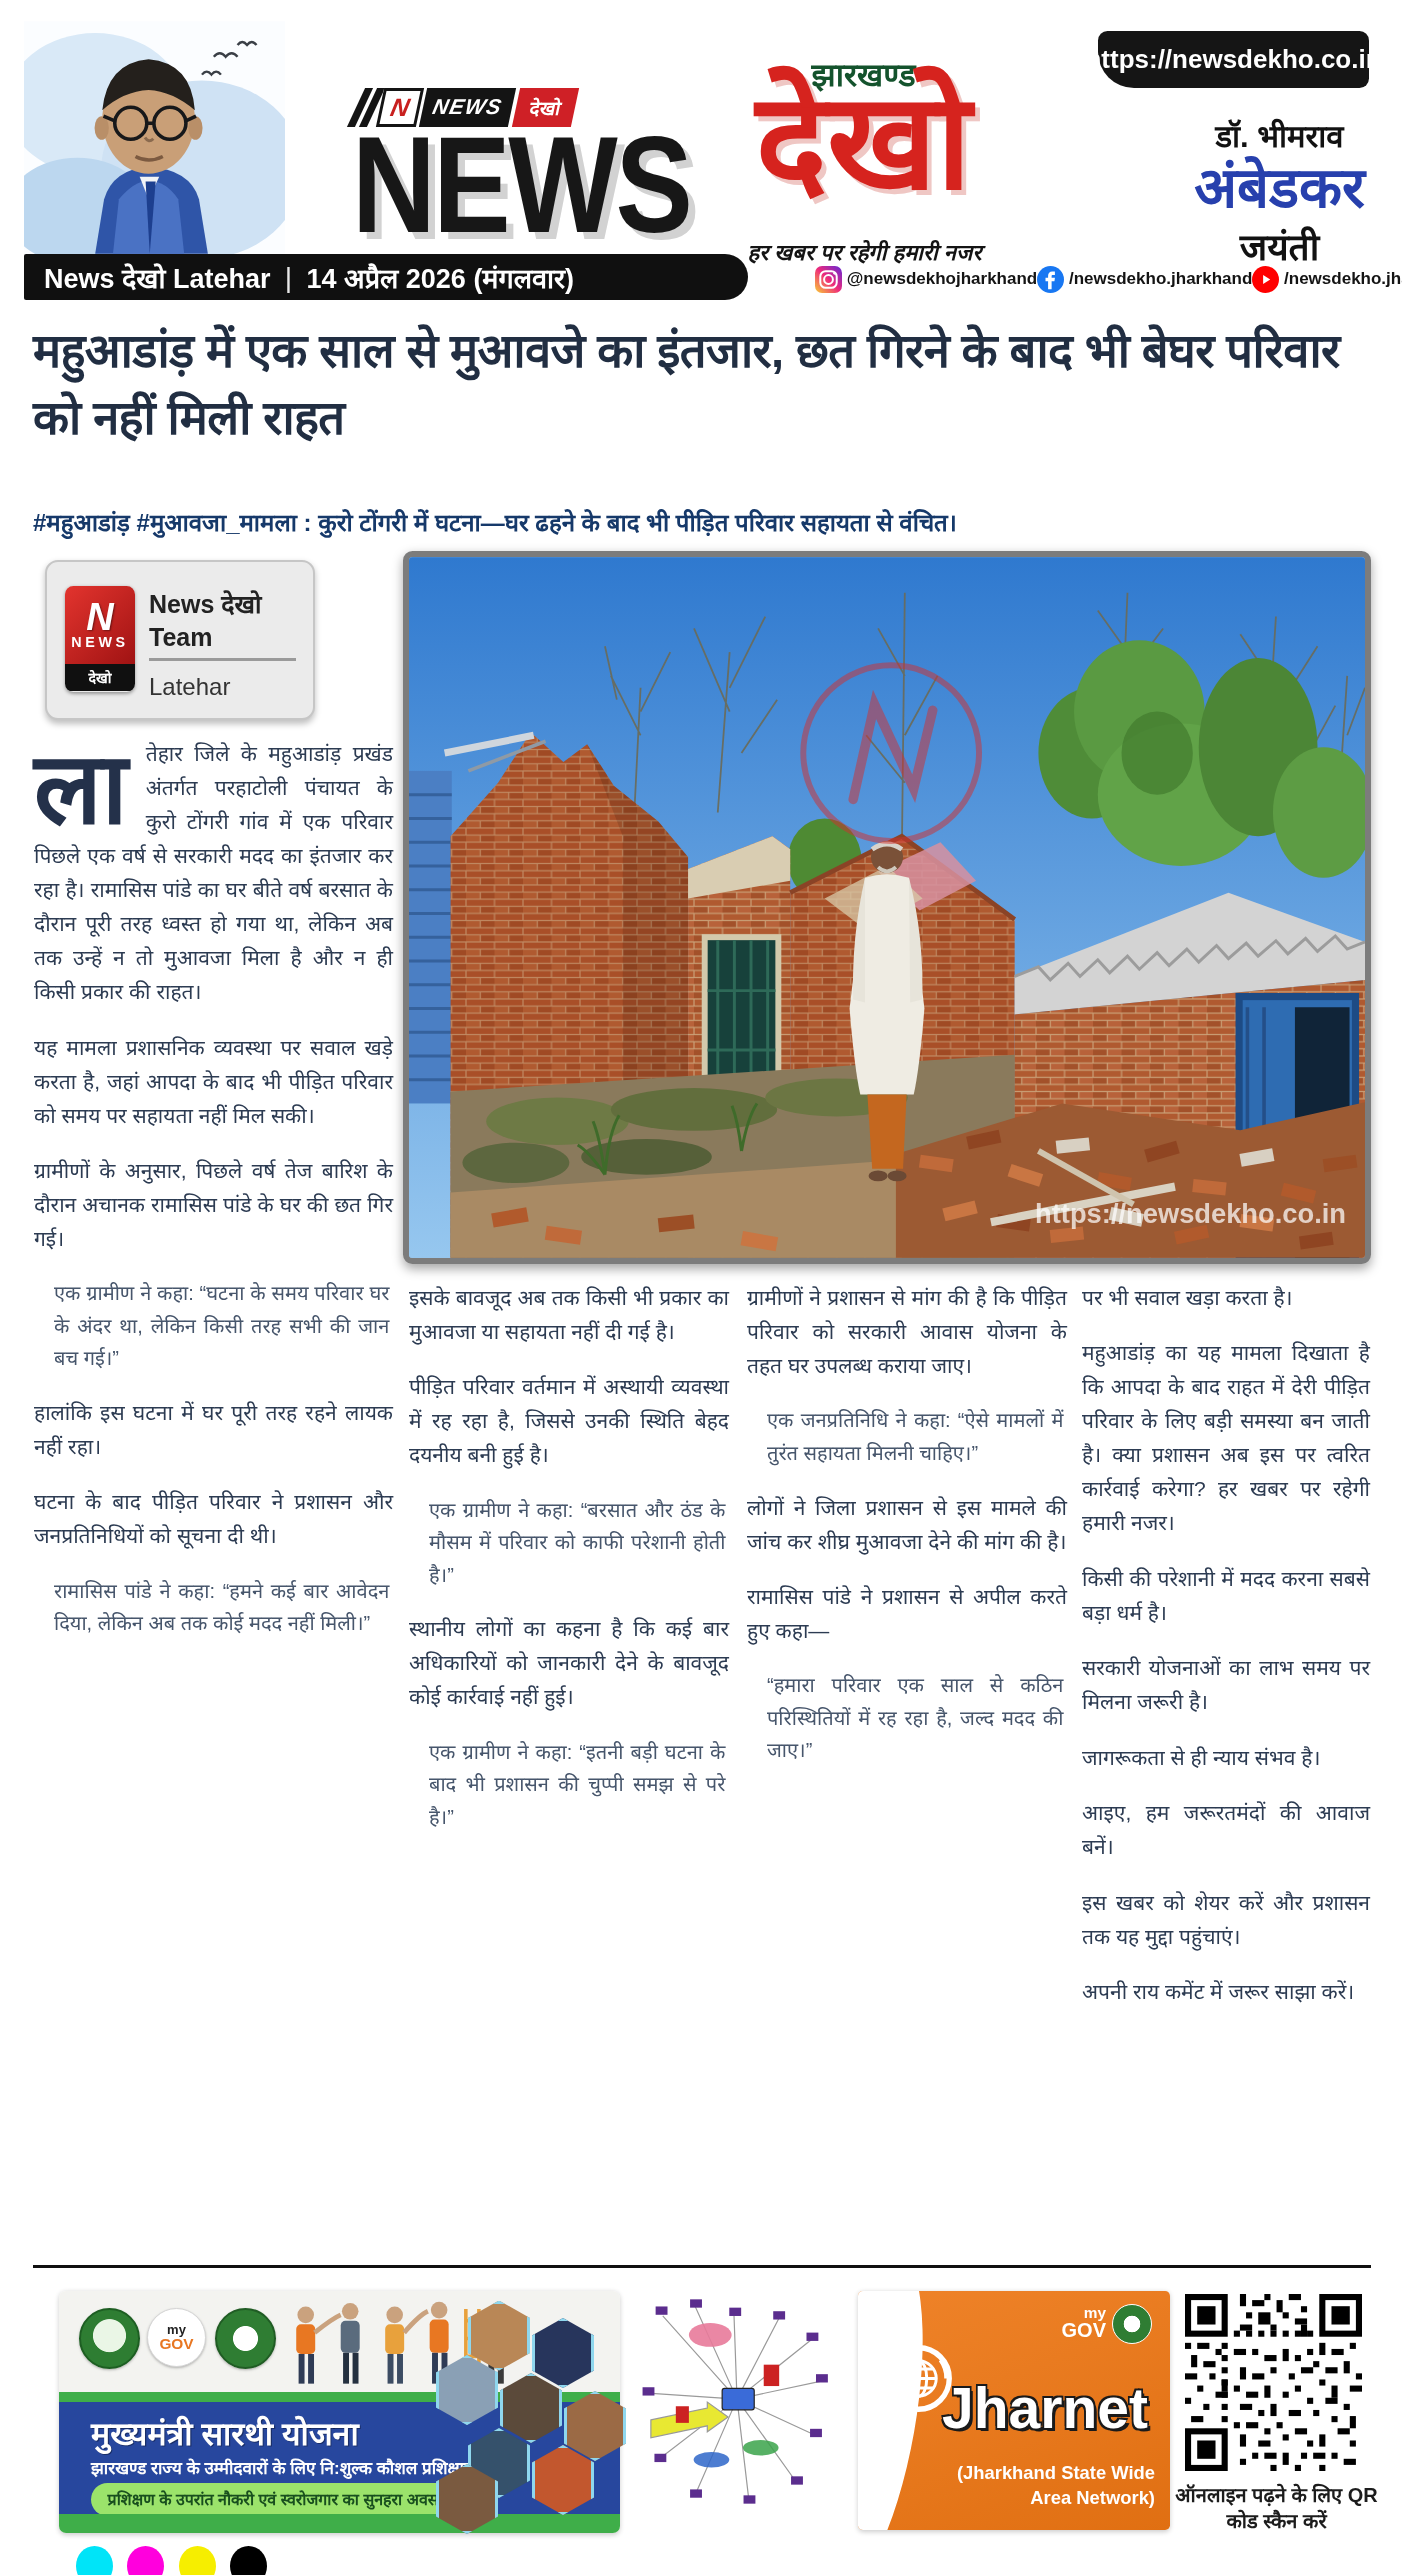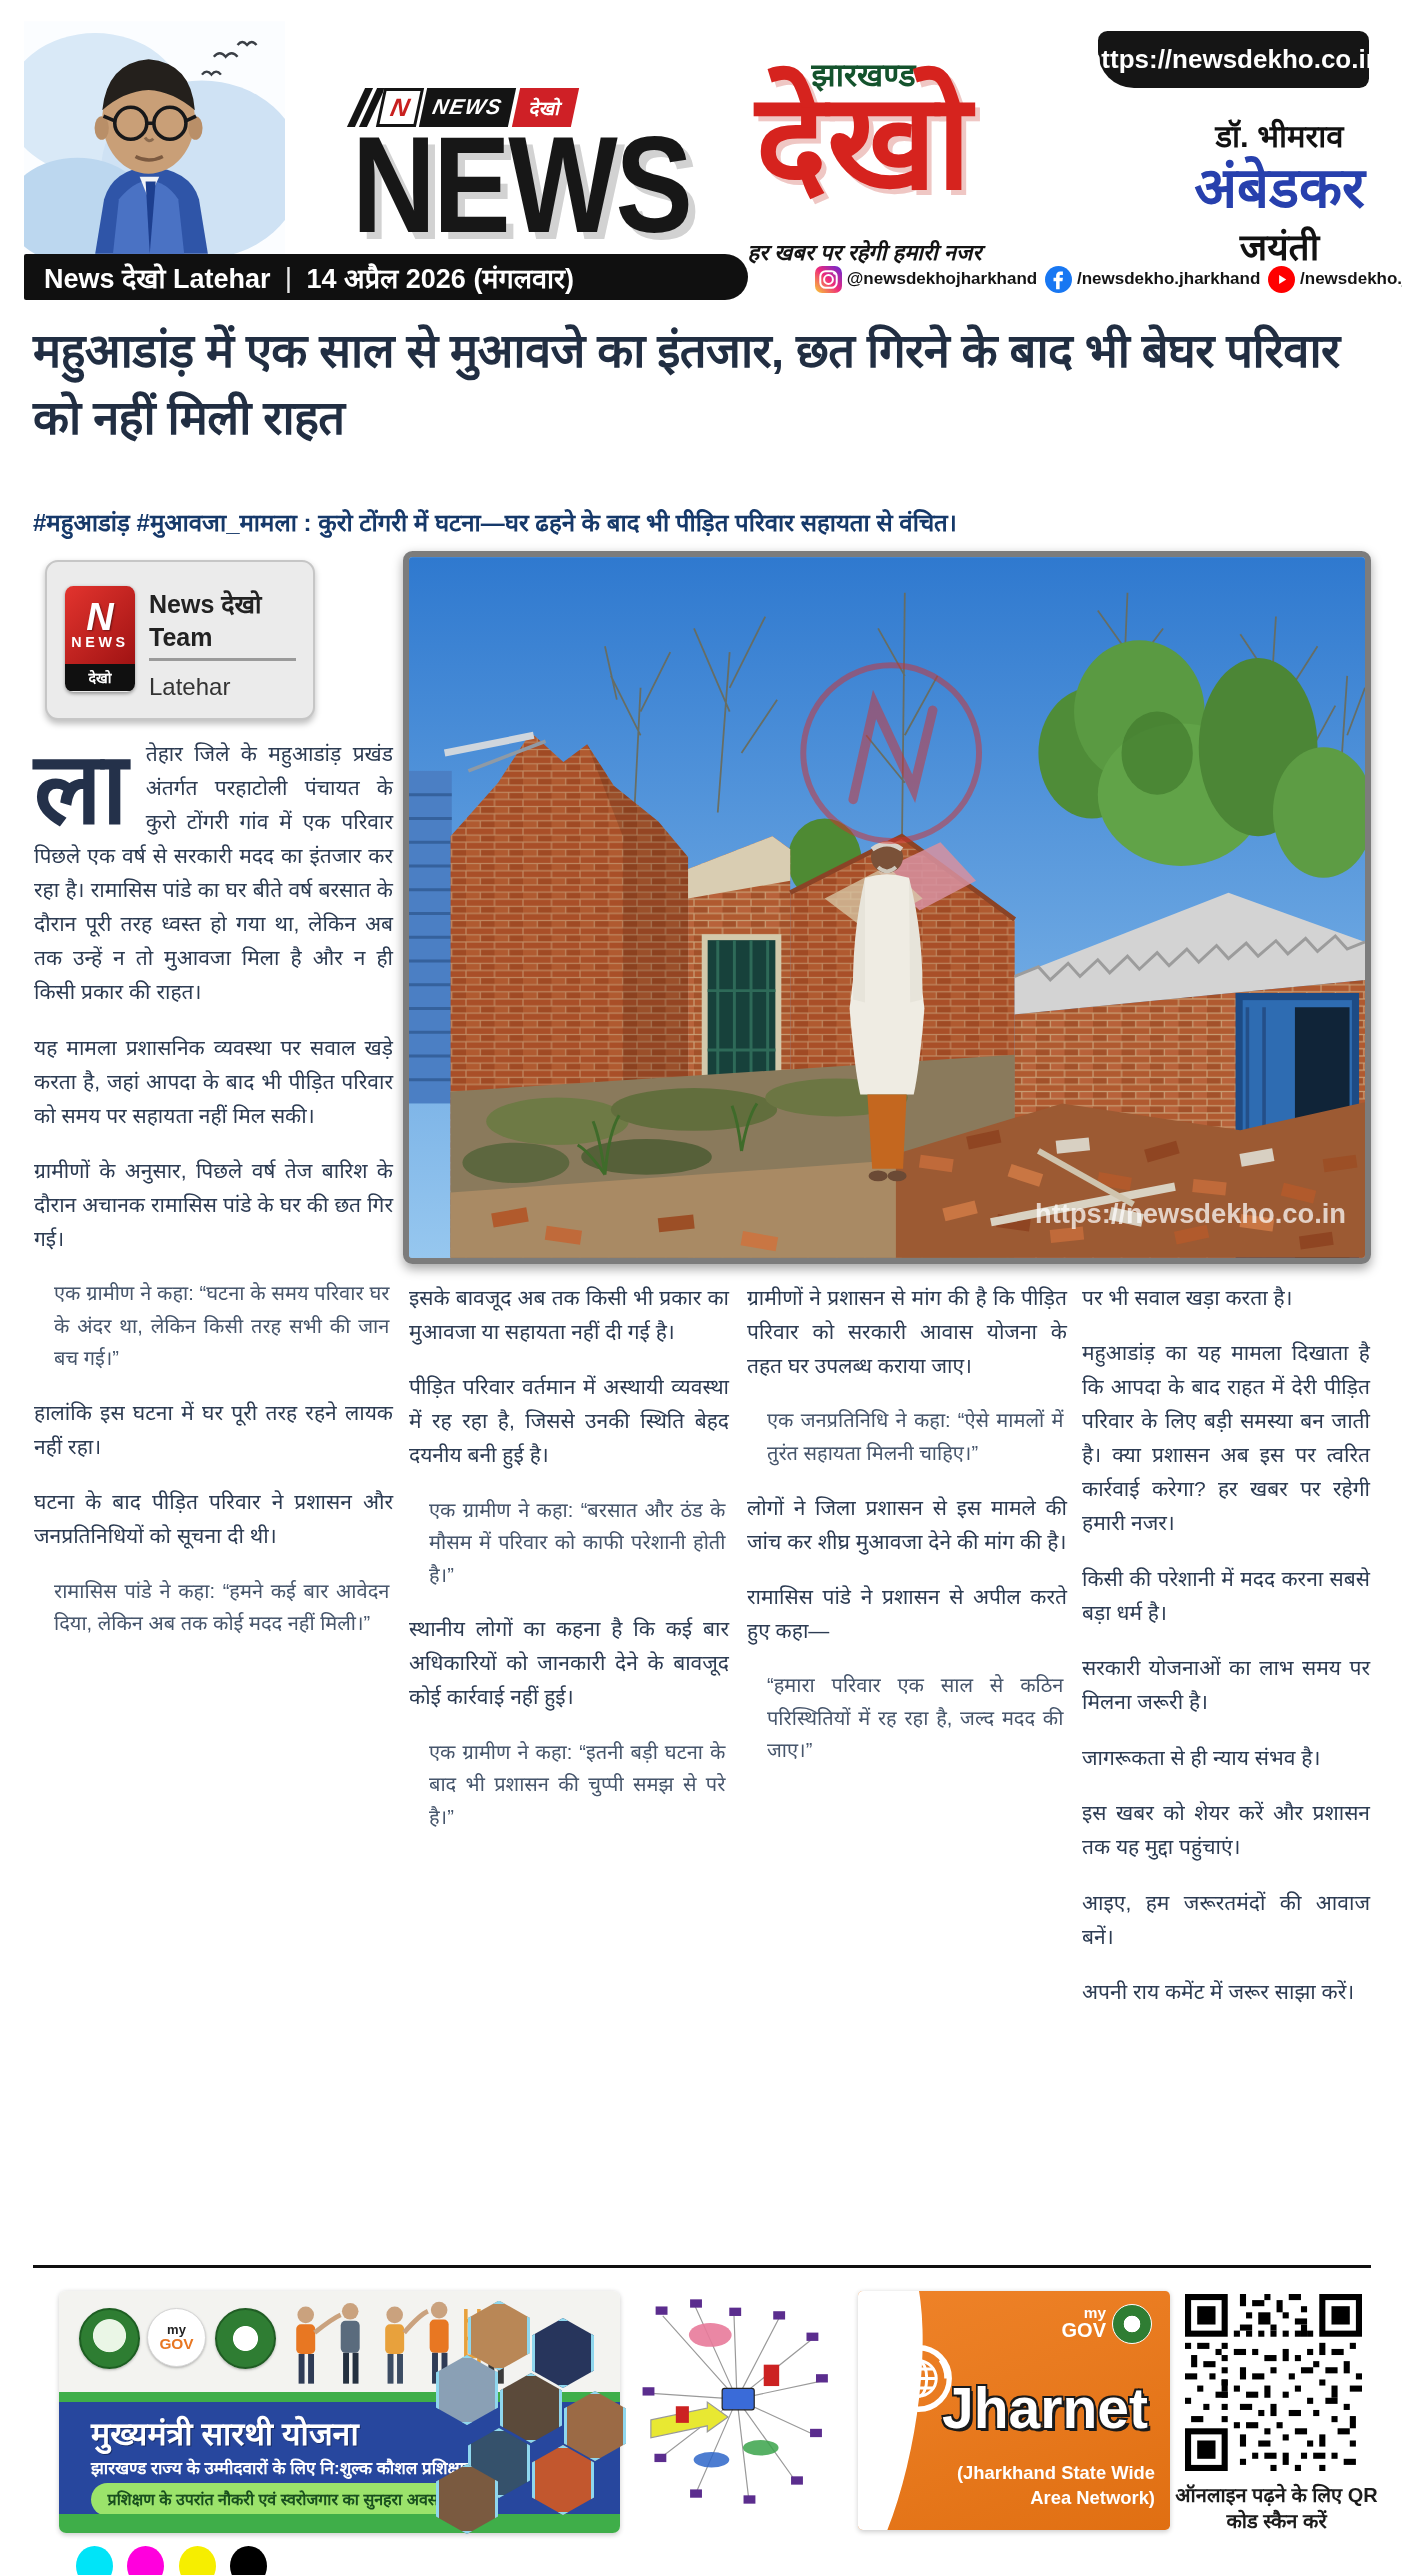--- a/index.html
+++ b/index.html
@@ -26,21 +26,21 @@
   #url-pill{left:1098px;top:31px;width:271px;height:57px;background:#151515;border-radius:9.5px 9.5px 9.5px 36px;
             display:flex;align-items:center;justify-content:center;color:#fff;font-size:26px;font-weight:800;}
   #jayanti{left:1169px;top:114px;width:221px;text-align:center;}
   #jayanti .l1{font-size:31px;font-weight:900;color:#121212;}
   #jayanti .l2{font-size:56px;font-weight:900;color:#2740ad;line-height:1.15;}
   #jayanti .l3{font-size:37px;font-weight:900;color:#121212;}
   #edition-bar{left:24px;top:254px;width:724px;height:46px;background:#101010;border-radius:2.4px 27px 27px 2.4px;
                display:flex;align-items:center;color:#fff;font-size:27px;font-weight:800;padding-left:20px;box-sizing:border-box;gap:14.3px;}
   #edition-bar .sep{font-weight:400;color:#e8e8e8;font-size:28.5px;}
   #edition-bar .date{font-weight:700;}
-  #social-bar{left:815px;top:261px;width:579px;height:36px;display:flex;align-items:center;gap:8px;}
+  #social-bar{left:815px;top:261px;width:579px;height:36px;display:flex;align-items:center;gap:0;}
   .soc{display:flex;align-items:center;gap:4.8px;}
   .soc .handle{font-size:17px;font-weight:800;color:#141414;white-space:nowrap;}
   .soc-ic{width:27px;height:27px;flex:0 0 auto;}
 
   
   #headline{left:33px;top:318px;width:1338px;font-size:47px;font-weight:900;line-height:1.42;
             color:#212e42;letter-spacing:-0.6px;}
   #subheadline{left:33px;top:505px;width:1344px;font-size:24px;font-weight:800;color:#16396a;}
 
   
@@ -392,22 +392,22 @@
       <div class="para p">लोगों ने जिला प्रशासन से इस मामले की जांच कर शीघ्र मुआवजा देने की मांग की है।</div>
       <div class="para p">रामासिस पांडे ने प्रशासन से अपील करते हुए कहा—</div>
       <div class="para quote">“हमारा परिवार एक साल से कठिन परिस्थितियों में रह रहा है, जल्द मदद की जाए।”</div>
     </div>
   <div class="abs col" id="col4">
       <div class="para p">पर भी सवाल खड़ा करता है।</div>
       <div class="para p">महुआडांड़ का यह मामला दिखाता है कि आपदा के बाद राहत में देरी पीड़ित परिवार के लिए बड़ी समस्या बन जाती है। क्या प्रशासन अब इस पर त्वरित कार्रवाई करेगा? हर खबर पर रहेगी हमारी नजर।</div>
       <div class="para p">किसी की परेशानी में मदद करना सबसे बड़ा धर्म है।</div>
       <div class="para p">सरकारी योजनाओं का लाभ समय पर मिलना जरूरी है।</div>
       <div class="para p">जागरूकता से ही न्याय संभव है।</div>
+      <div class="para p">आइए, हम जरूरतमंदों की आवाज बनें।</div>
       <div class="para p">इस खबर को शेयर करें और प्रशासन तक यह मुद्दा पहुंचाएं।</div>
-      <div class="para p">आइए, हम जरूरतमंदों की आवाज बनें।</div>
       <div class="para p">अपनी राय कमेंट में जरूर साझा करें।</div>
     </div>
 
   <div class="abs" id="rule"></div>
 
   <div class="abs" id="sarthi-ad">
     <div id="sarthi-top"></div>
     <div class="logo-circle" id="logo-c1"></div>
     <div class="logo-circle" id="logo-c2">
       <span class="my">my</span>

